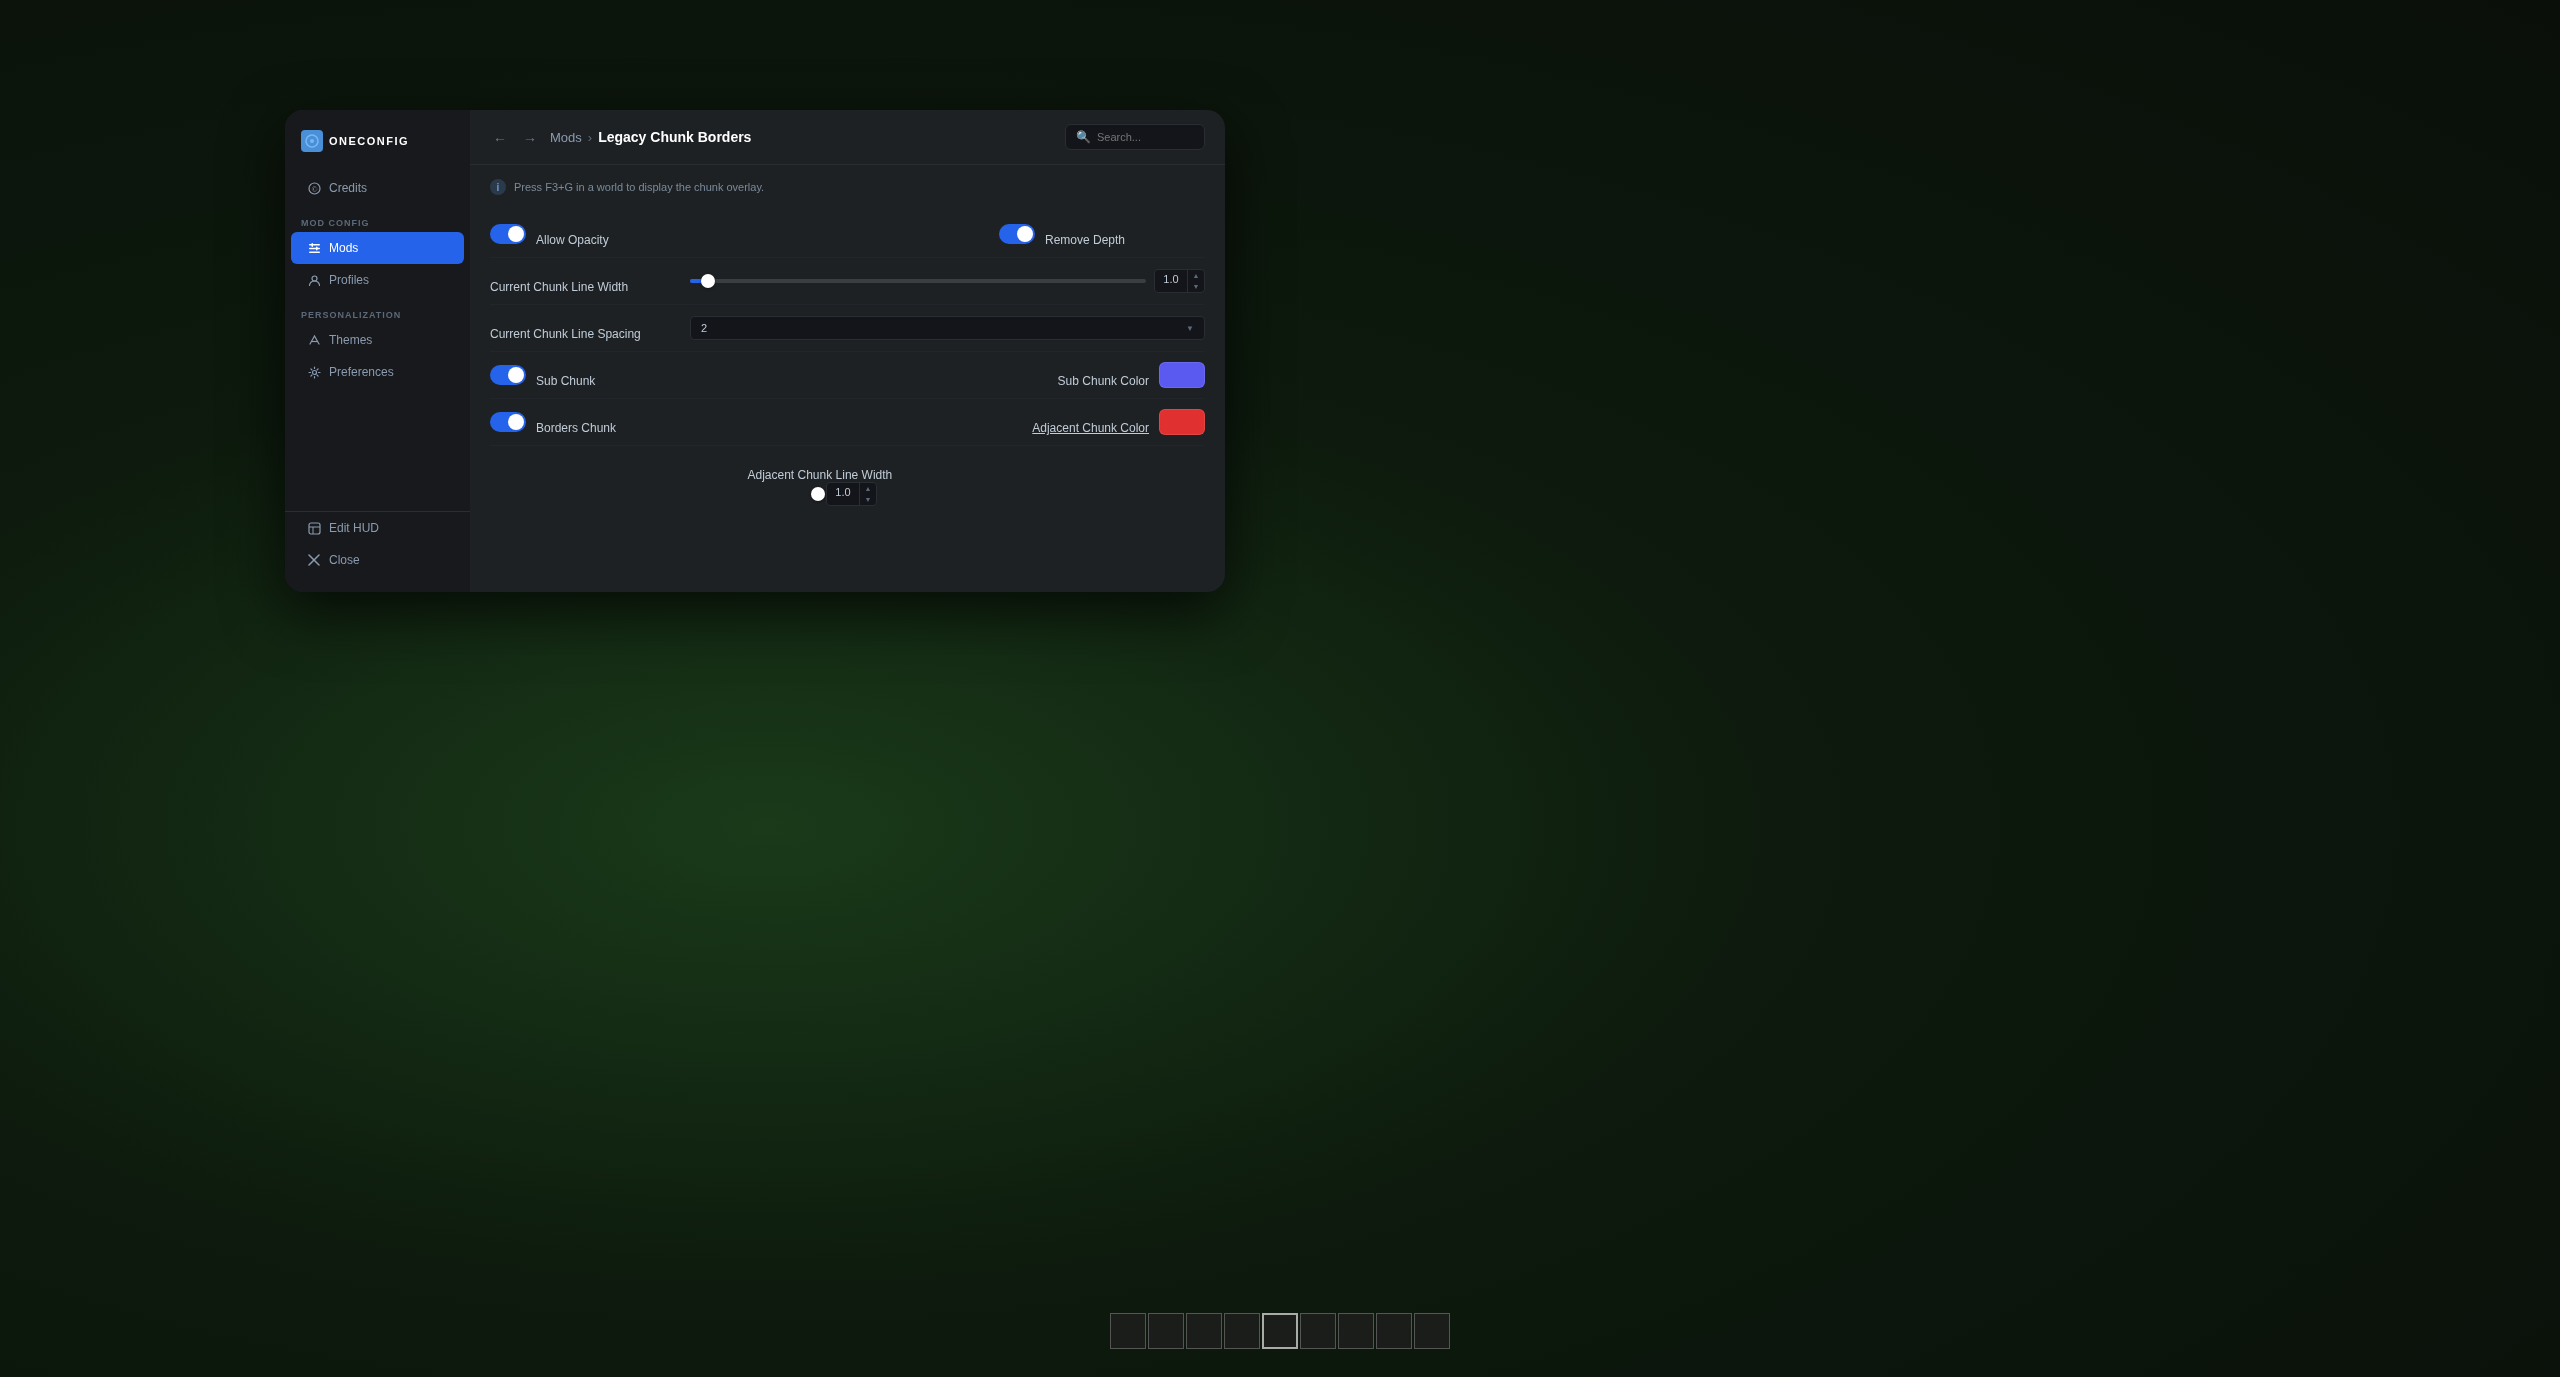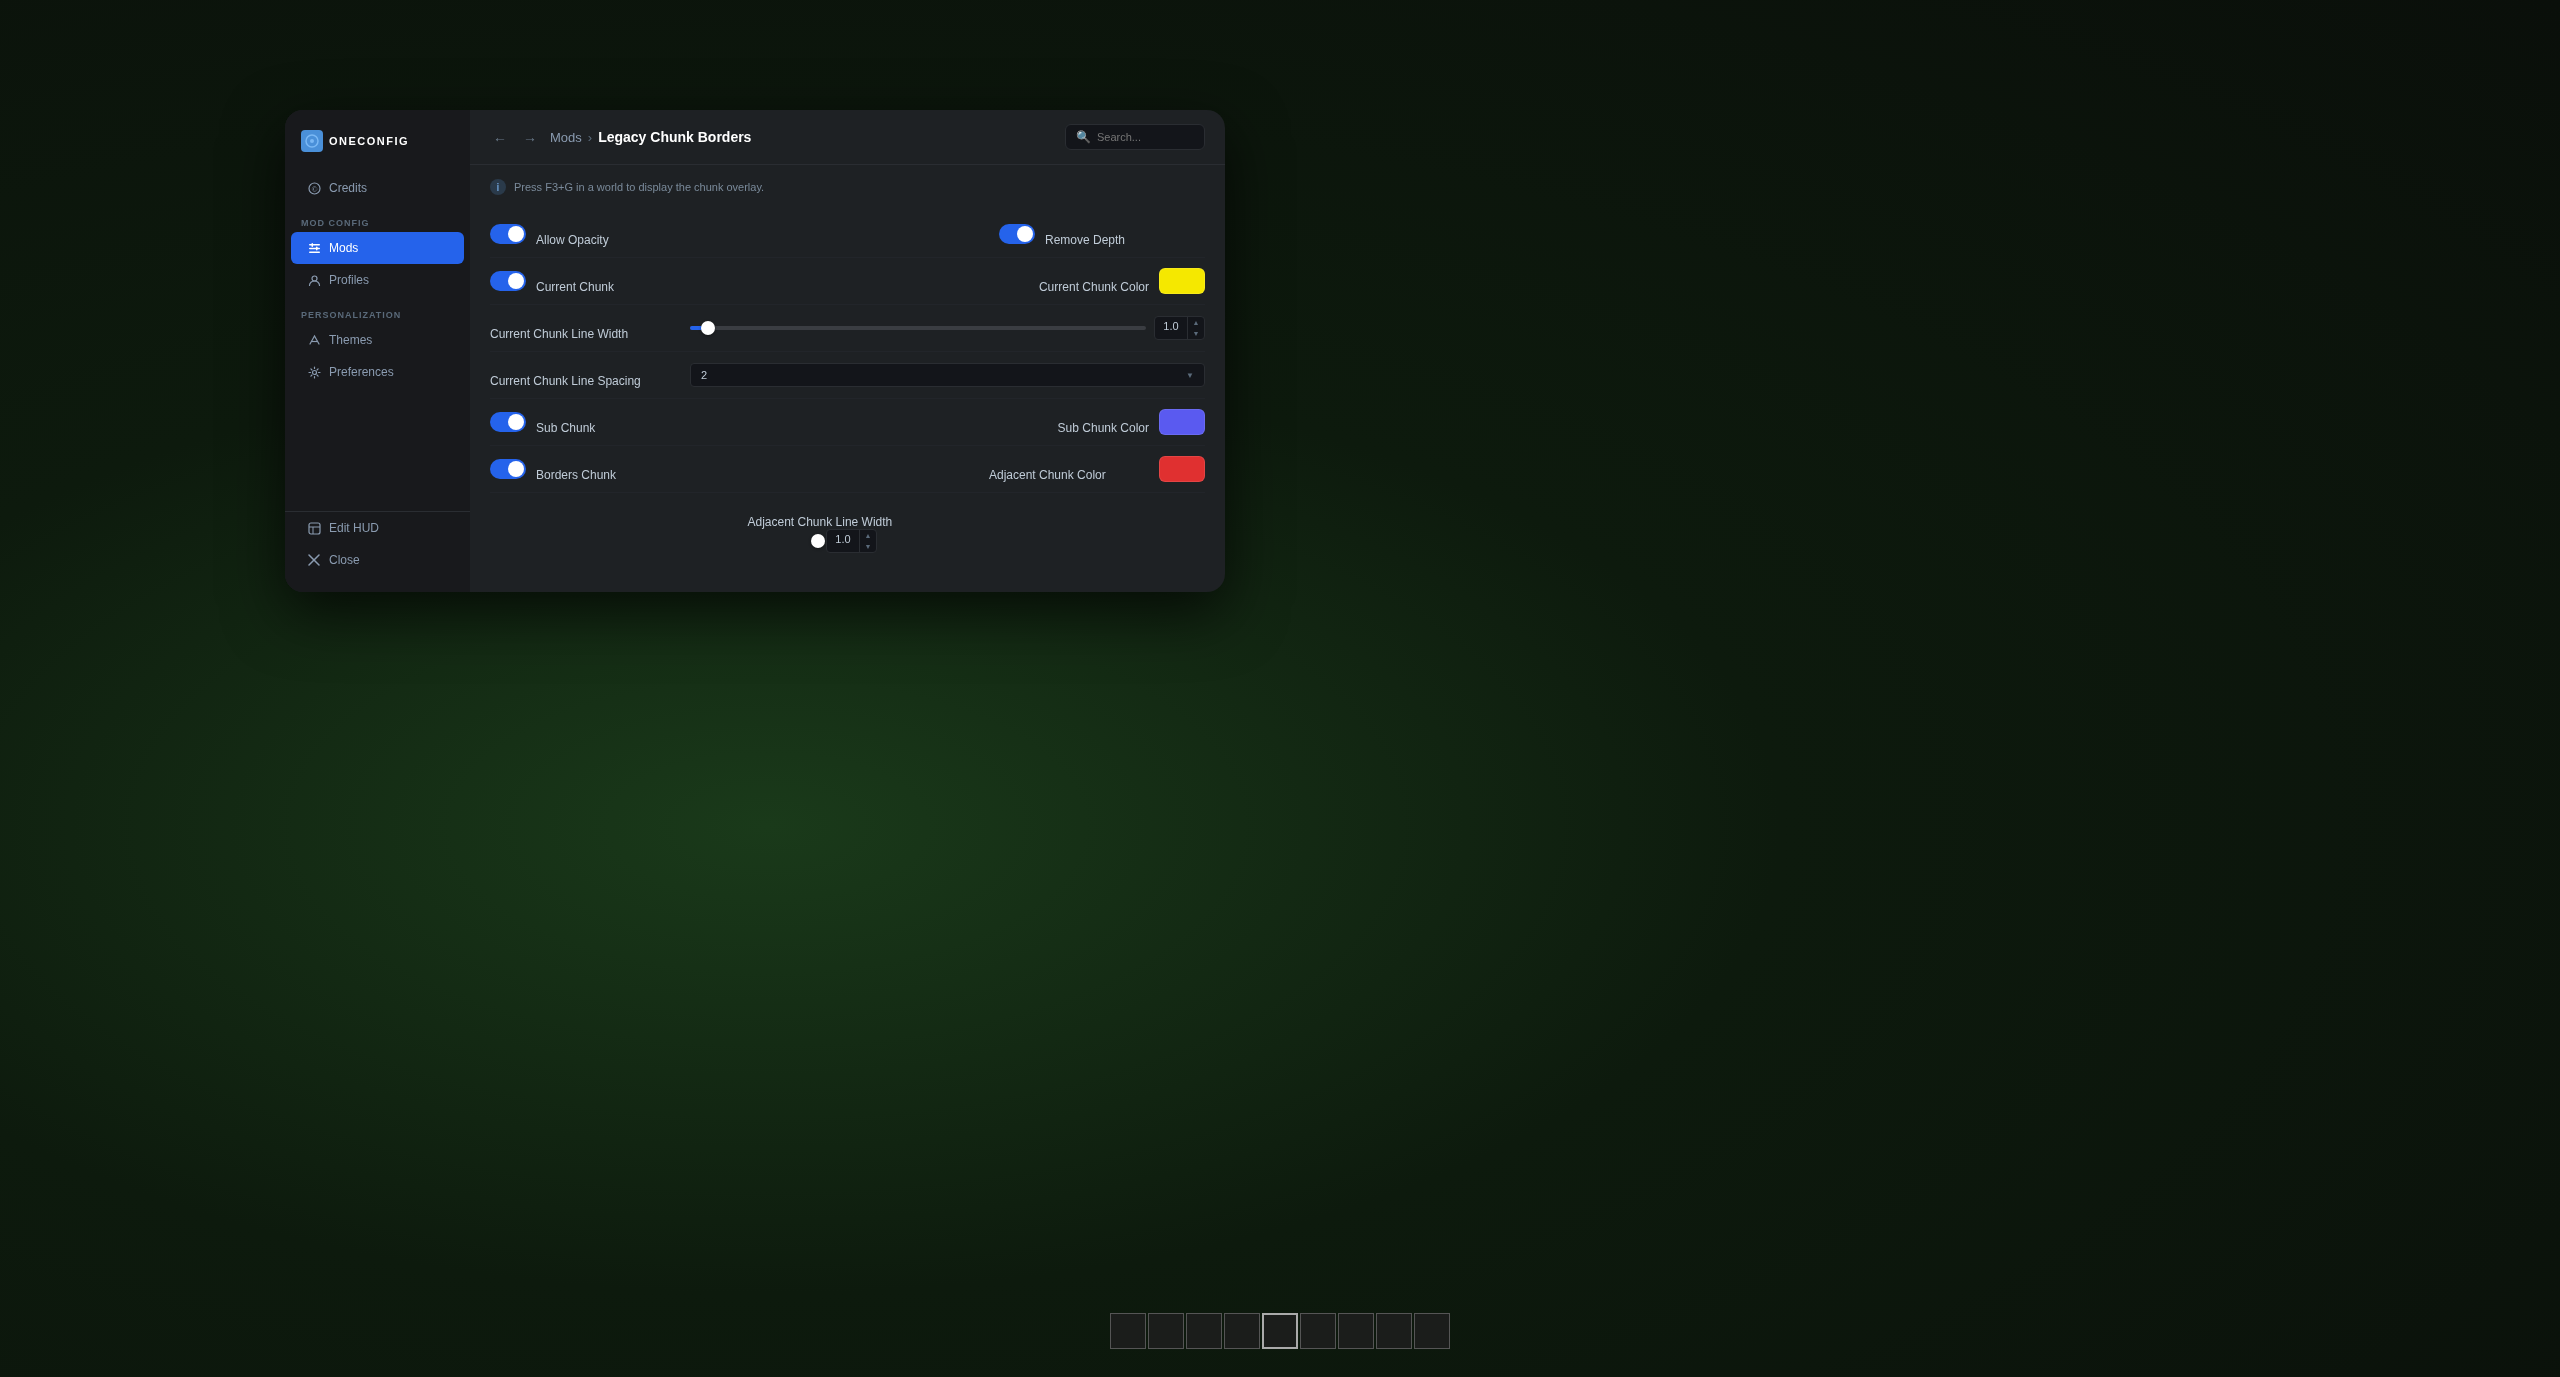--- a/index.html
+++ b/index.html
@@ -460,30 +460,20 @@
         <div class="setting-left">
           <div class="toggle"></div>
           <span class="setting-label">Allow Opacity</span>
         </div>
         <div class="setting-right">
           <div class="toggle"></div>
           <span class="setting-label">Remove Depth</span>
         </div>
       </div>
 
-      <div class="setting-row">
-        <div class="setting-left">
-          <div class="toggle"></div>
-          <span class="setting-label">Current Chunk</span>
-        </div>
-        <div class="setting-right">
-          <span class="setting-label" style="text-align:right;">Current Chunk Color</span>
-          <div class="color-swatch" style="background:#f5e800;"></div>
-        </div>
-      </div>
 
       <div class="setting-row">
         <span class="setting-label" style="min-width:200px;">Current Chunk Line Width</span>
         <div class="slider-container">
           <div class="slider-track">
             <div class="slider-fill" style="width:4%;"></div>
             <div class="slider-thumb" style="left:calc(4% - 7px);"></div>
           </div>
           <div class="number-box">
             <span class="number-val">1.0</span>
@@ -516,21 +506,21 @@
         </div>
       </div>
 
 
       <div class="setting-row">
         <div class="setting-left">
           <div class="toggle"></div>
           <span class="setting-label">Borders Chunk</span>
         </div>
         <div class="setting-right">
-          <span class="setting-label" style="">Adjacent Chunk Color</span>
+          <span class="setting-label" style="text-align:right;text-decoration:underline;">Adjacent Chunk Color</span>
           <div class="color-swatch" style="background:#e03030;"></div>
         </div>
       </div>
 
       <div class="setting-row">
         <span class="setting-label" style="min-width:200px;">Adjacent Chunk Line Width</span>
         <div class="slider-container">
           <div class="slider-track">
             <div class="slider-fill" style="width:4%;"></div>
             <div class="slider-thumb" style="left:calc(4% - 7px);"></div>

